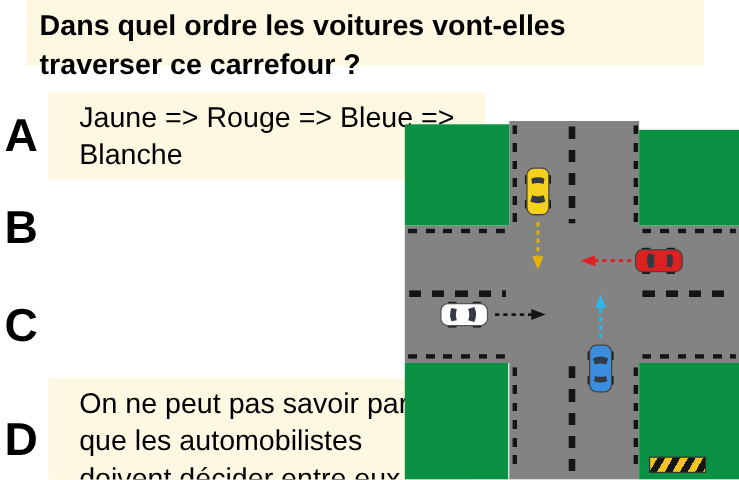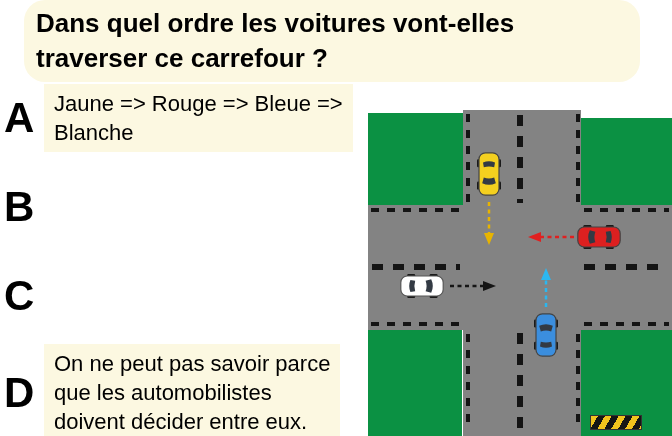--- a/index.html
+++ b/index.html
@@ -4,41 +4,40 @@
 <style>
   html,body{margin:0;padding:0;}
   body{
     width:672px;height:436px;position:relative;overflow:hidden;
     background:#ffffff;color:#000;
     font-family:"Liberation Sans", sans-serif;
   }
 
   
   .title-box{
-    position:absolute;left:24px;top:0;width:616px;height:82px;
+    position:absolute;left:24px;top:0;width:616px;height:60px;
     box-sizing:border-box;padding:6px 12px;
     background:var(--panel,#fcf8e1);
     font-size:26px;font-weight:bold;line-height:1.33;
     white-space:pre-line;
-    border-radius:21px;
   }
 
   
   .option{position:absolute;left:4px;display:flex;align-items:center;gap:6px;}
   .opt-a{top:84px;}
   .opt-b{top:186px;}
   .opt-c{top:275px;}
   .opt-d{top:344px;}
   .letter{
     width:34px;flex:0 0 34px;text-align:left;
     font-size:42px;font-weight:bold;line-height:1;
   }
   .opt-text{
     background:var(--panel,#fcf8e1);
-    padding:5px 10px;font-size:22px;line-height:1.32;
+    padding:5px 28px;font-size:26px;line-height:1.32;
     white-space:pre-line;
   }
 
   
   .diagram{position:absolute;left:368px;top:110px;width:304px;height:326px;}
   .road{position:absolute;background:var(--road,#838383);}
   .road-v{left:95px;top:0;width:118px;height:326px;}
   .road-h{left:0;top:95px;width:304px;height:125px;}
   .grass{position:absolute;background:var(--grass,#0b9143);}
   .grass-tl{left:0;top:3px;width:95px;height:92px;}

